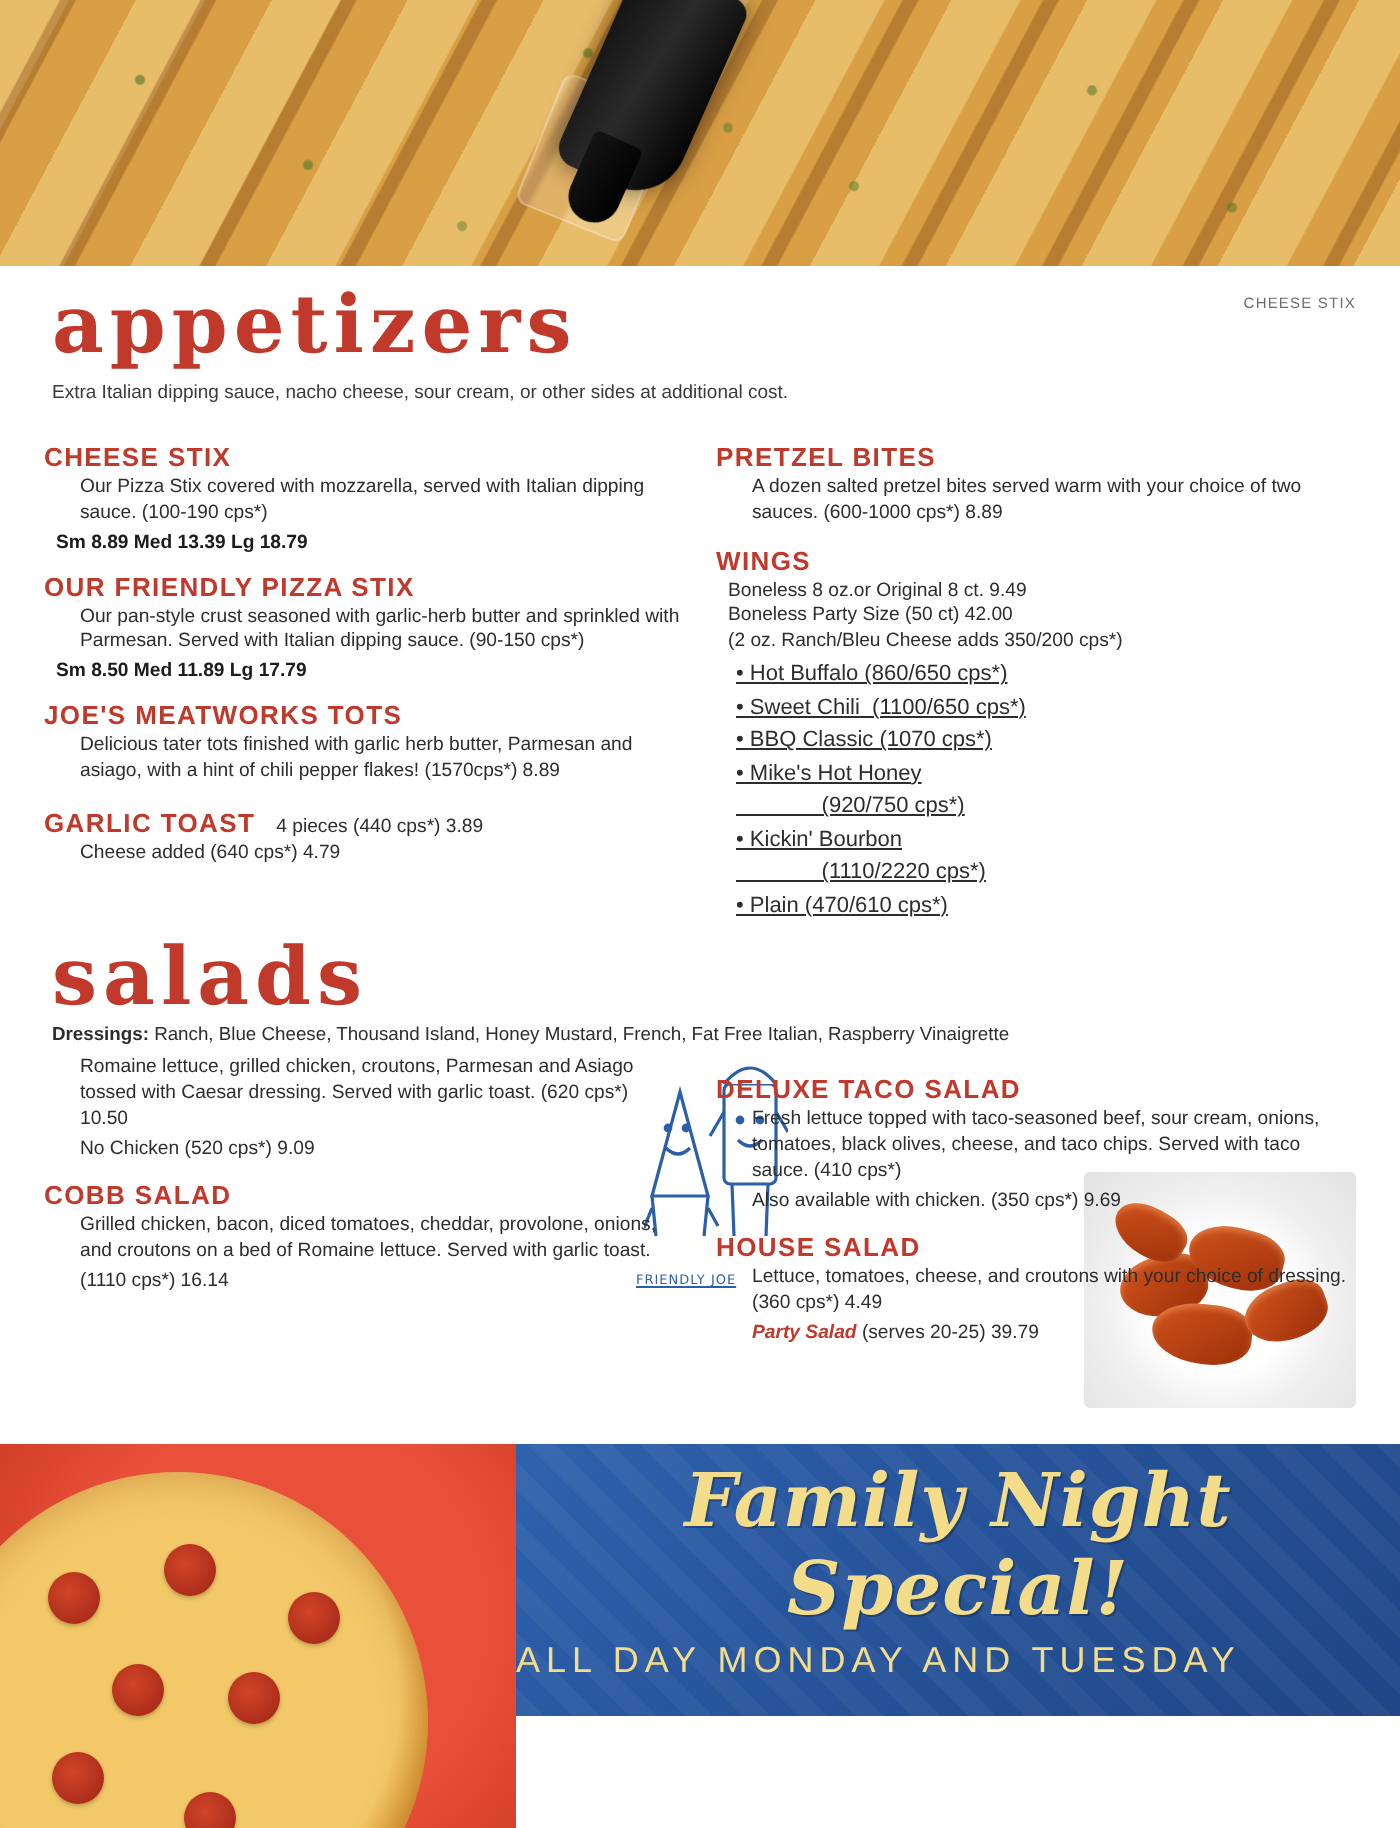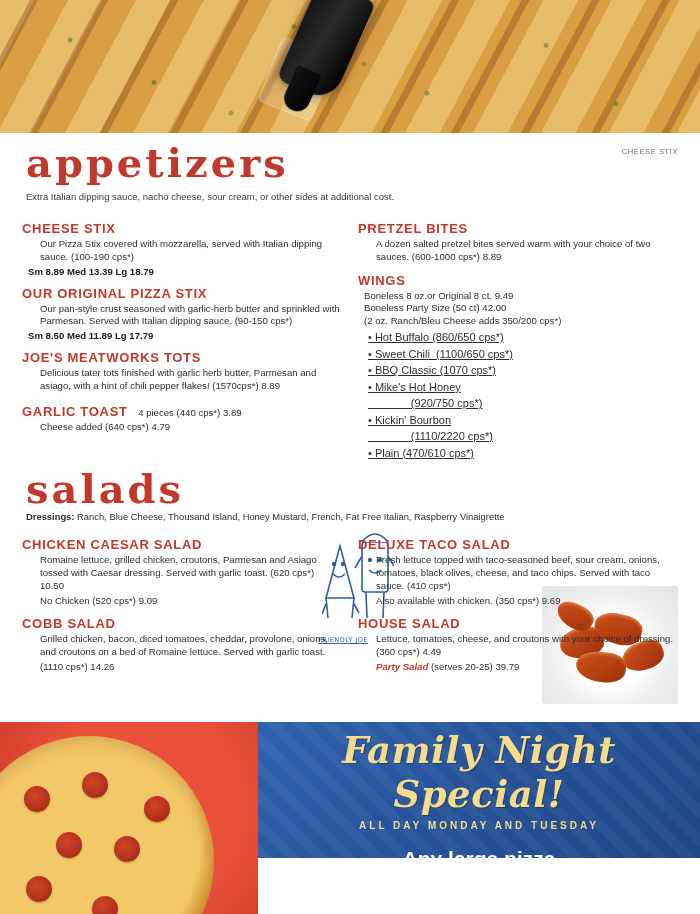--- a/index.html
+++ b/index.html
@@ -237,25 +237,25 @@
     font-style:italic;
     font-weight:bold;
     font-size:37px;
     color:#f3dc8a;
     text-align:center;
     margin-top:6px;
     letter-spacing:0.5px;
     text-shadow:1px 1px 0 rgba(0,0,0,0.25);
   }
   .fam-sub {
-    text-align:center;
+    text-align:left;
     color:#f3dc8a;
-    font-size:10px;
+    font-size:18px;
     letter-spacing:3px;
-    font-weight:bold;
+    font-weight:normal;
     margin-top:4px;
   }
   .fam-mid {
     display:flex;
     align-items:center;
     justify-content:center;
     gap:18px;
     margin-top:16px;
     flex-direction:column;
   }
@@ -313,21 +313,21 @@
 
     <div class="col">
 
       <div>
         <div class="cat">CHEESE STIX</div>
         <div class="desc">Our Pizza Stix covered with mozzarella, served with Italian dipping sauce. (100-190 cps*)</div>
         <div class="prices">Sm  8.89   Med 13.39   Lg 18.79</div>
       </div>
 
       <div>
-        <div class="cat">OUR ORIGINAL PIZZA STIX</div>
+        <div class="cat">OUR FRIENDLY PIZZA STIX</div>
         <div class="desc">Our pan-style crust seasoned with garlic-herb butter and sprinkled with Parmesan. Served with Italian dipping sauce. (90-150 cps*)</div>
         <div class="prices">Sm  8.50   Med 11.89   Lg 17.79</div>
       </div>
 
       <div>
         <div class="cat">JOE'S MEATWORKS TOTS</div>
         <div class="desc">Delicious tater tots finished with garlic herb butter, Parmesan and asiago, with a hint of chili pepper flakes! (1570cps*)  8.89</div>
       </div>
 
       <div>
@@ -398,28 +398,27 @@
 
   <div class="script-title" style="margin-top:8px;">salads</div>
   <div class="dressings">
     <span class="bold">Dressings:</span>
     <span>Ranch, Blue Cheese, Thousand Island, Honey Mustard, French, Fat Free Italian, Raspberry Vinaigrette</span>
   </div>
 
   <div class="cols">
     <div class="col">
       <div>
-        <div class="cat">CHICKEN CAESAR SALAD</div>
         <div class="desc">Romaine lettuce, grilled chicken, croutons, Parmesan and Asiago tossed with Caesar dressing. Served with garlic toast. (620 cps*)   10.50</div>
         <div class="desc">No Chicken (520 cps*)   9.09</div>
       </div>
       <div>
         <div class="cat">COBB SALAD</div>
         <div class="desc">Grilled chicken, bacon, diced tomatoes, cheddar, provolone, onions, and croutons on a bed of Romaine lettuce. Served with garlic toast.</div>
-        <div class="desc">(1110 cps*)   14.26</div>
+        <div class="desc">(1110 cps*)   16.14</div>
       </div>
     </div>
 
     <div class="col">
       <div>
         <div class="cat">DELUXE TACO SALAD</div>
         <div class="desc">Fresh lettuce topped with taco-seasoned beef, sour cream, onions, tomatoes, black olives, cheese, and taco chips.  Served with taco sauce. (410 cps*)</div>
         <div class="desc">Also available with chicken. (350 cps*)   9.69</div>
       </div>
       <div>

